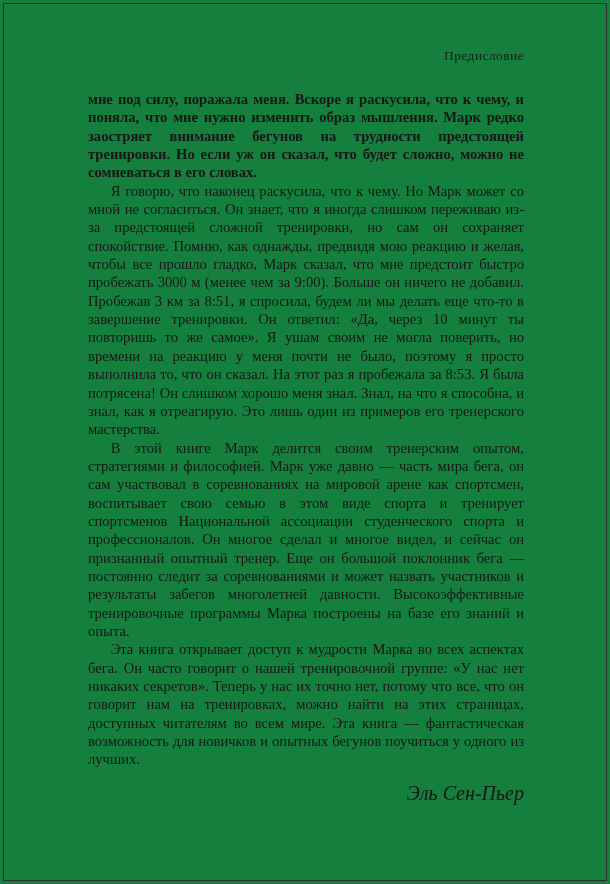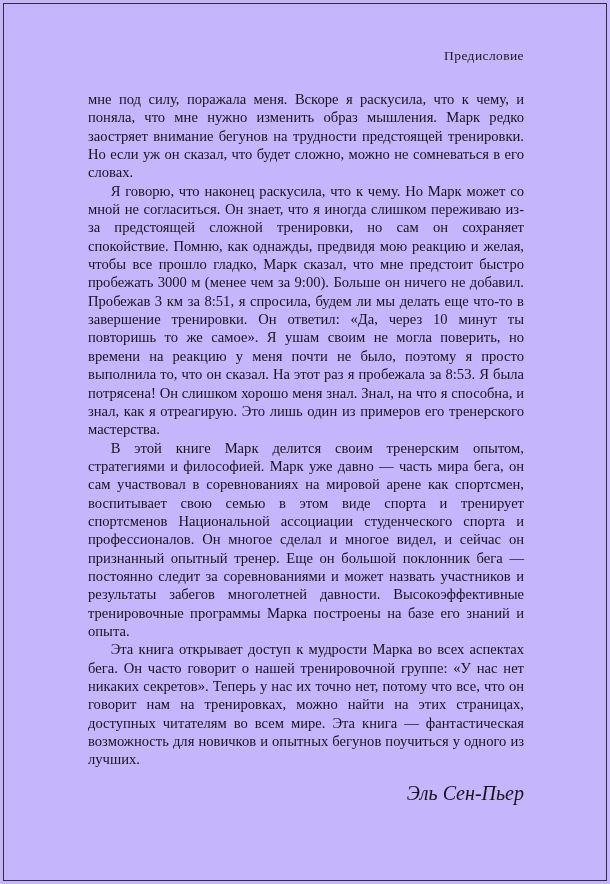--- a/index.html
+++ b/index.html
@@ -4,21 +4,21 @@
 <style>
   html, body {
     margin: 0;
     padding: 0;
     background: #ffffff;
   }
   .page {
     position: relative;
     width: 610px;
     height: 884px;
-    background: #c4b5fd;
+    background: #15803d;
     box-sizing: border-box;
     overflow: hidden;
   }
   .page-frame {
     position: absolute;
     left: 3px;
     top: 3px;
     right: 3px;
     bottom: 3px;
     border: 1px solid #2e2e2e;
@@ -43,20 +43,21 @@
     font-size: 14.6px;
     line-height: 18.35px;
     text-align: justify;
   }
   .bodytext p {
     margin: 0;
     text-indent: 1.55em;
   }
   .bodytext p.no-indent {
     text-indent: 0;
+    font-weight: bold;
   }
   .signature {
     margin-top: 13px;
     text-align: right;
     font-style: italic;
     font-size: 20px;
     color: #161616;
   }
 </style>
 </head>

